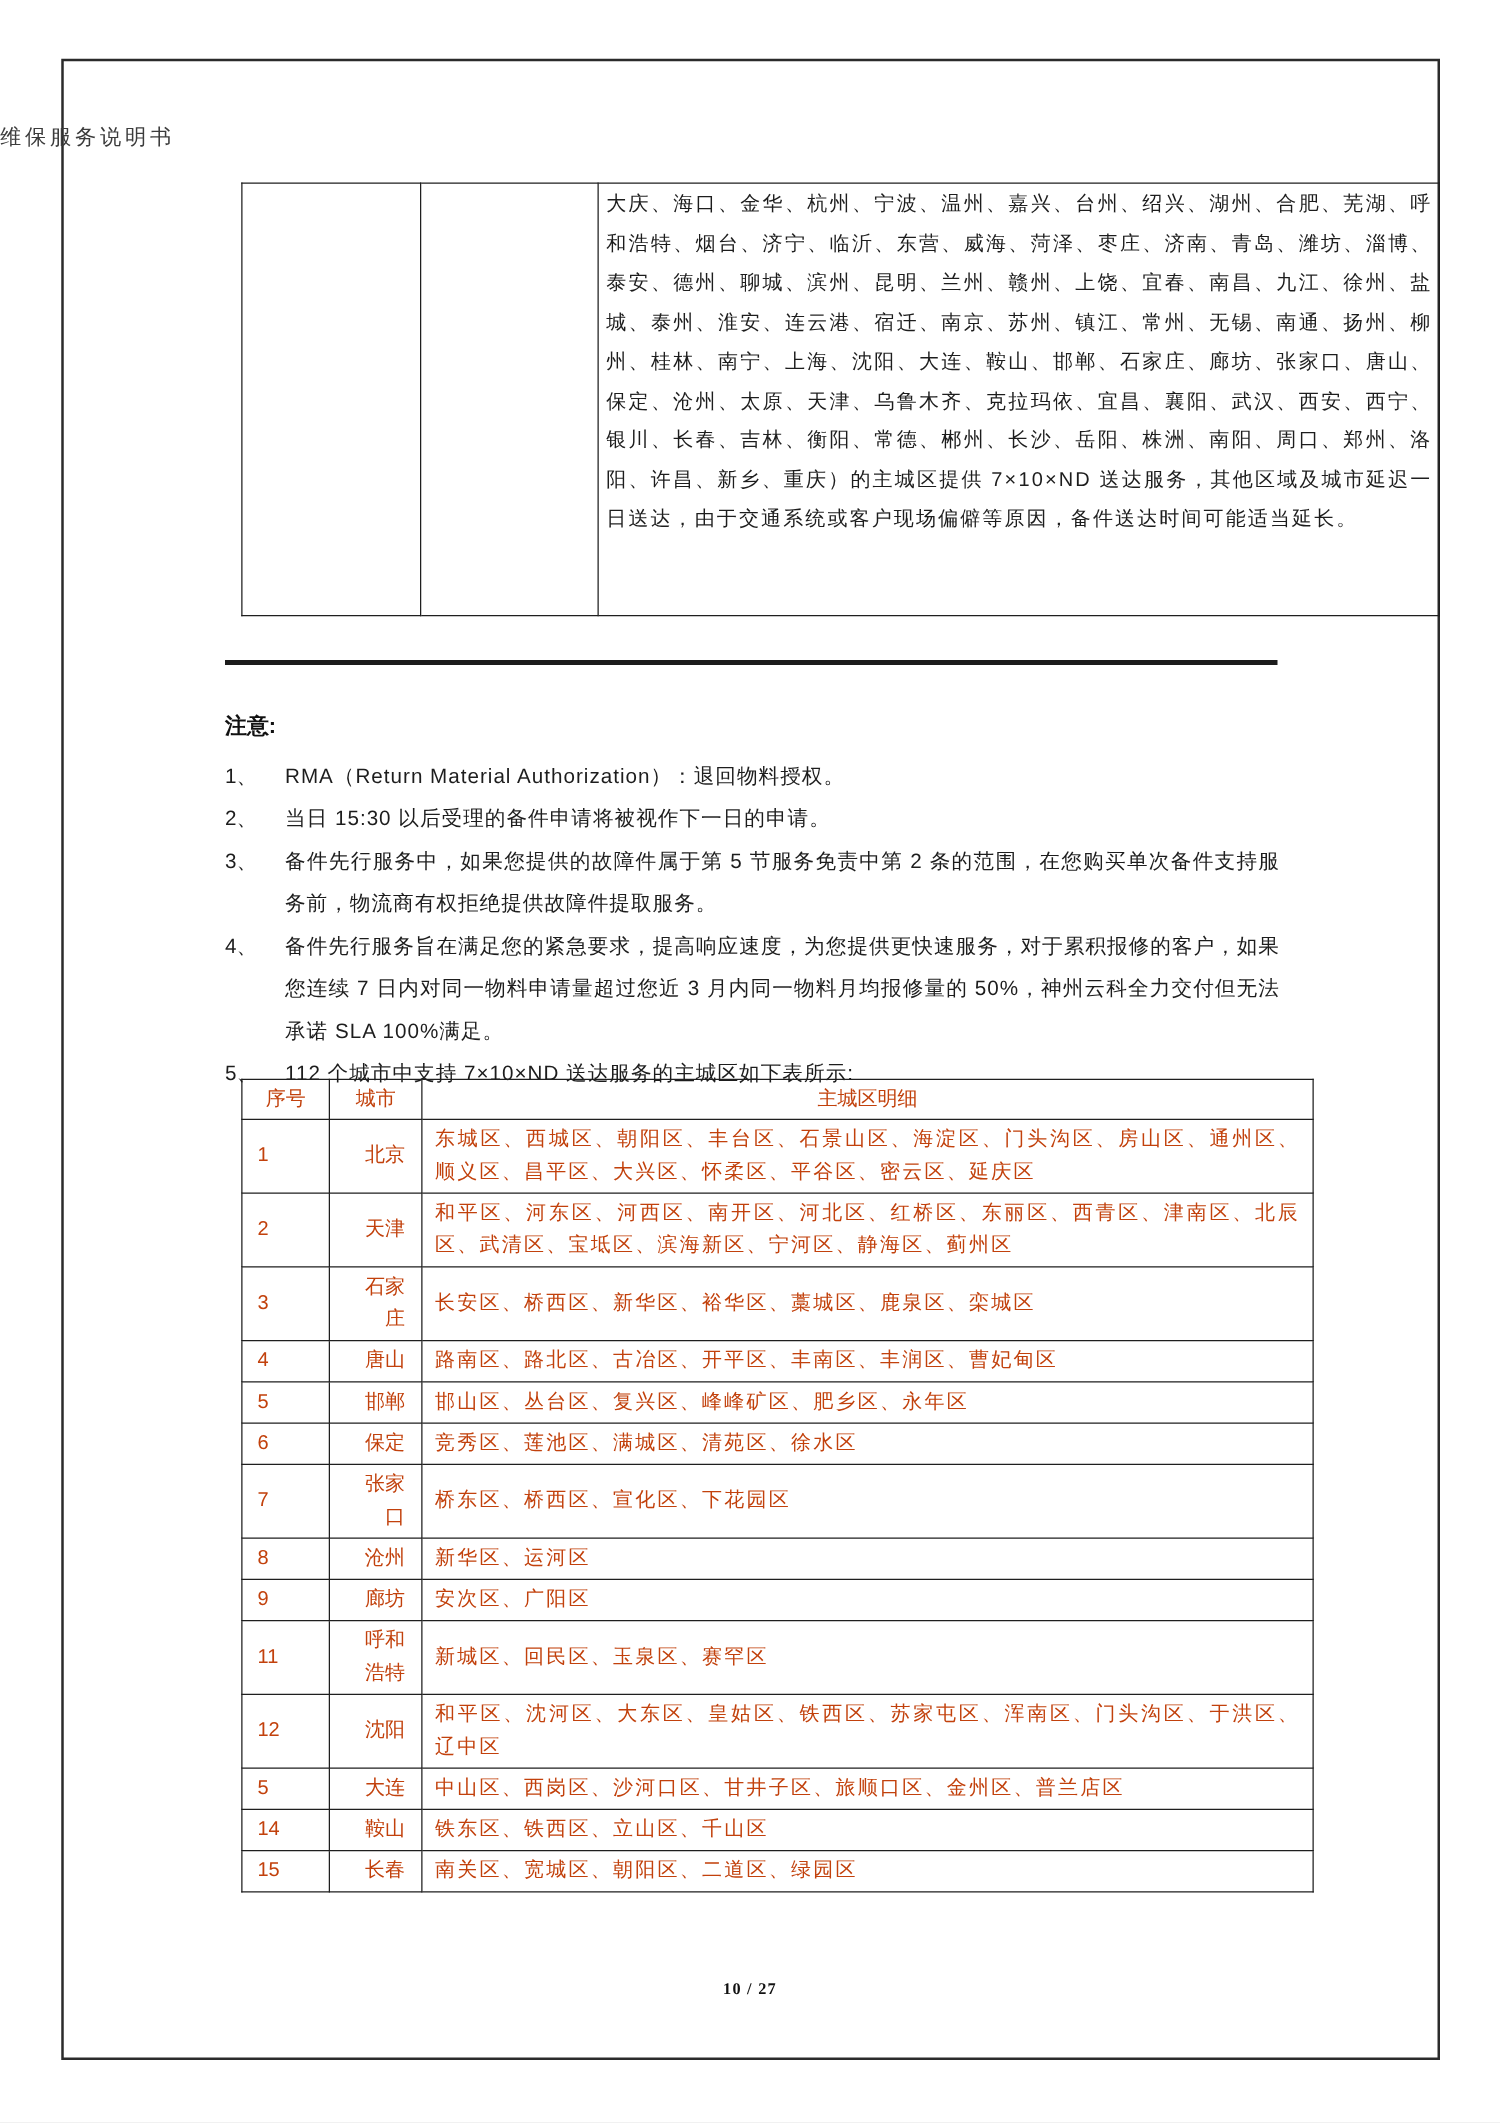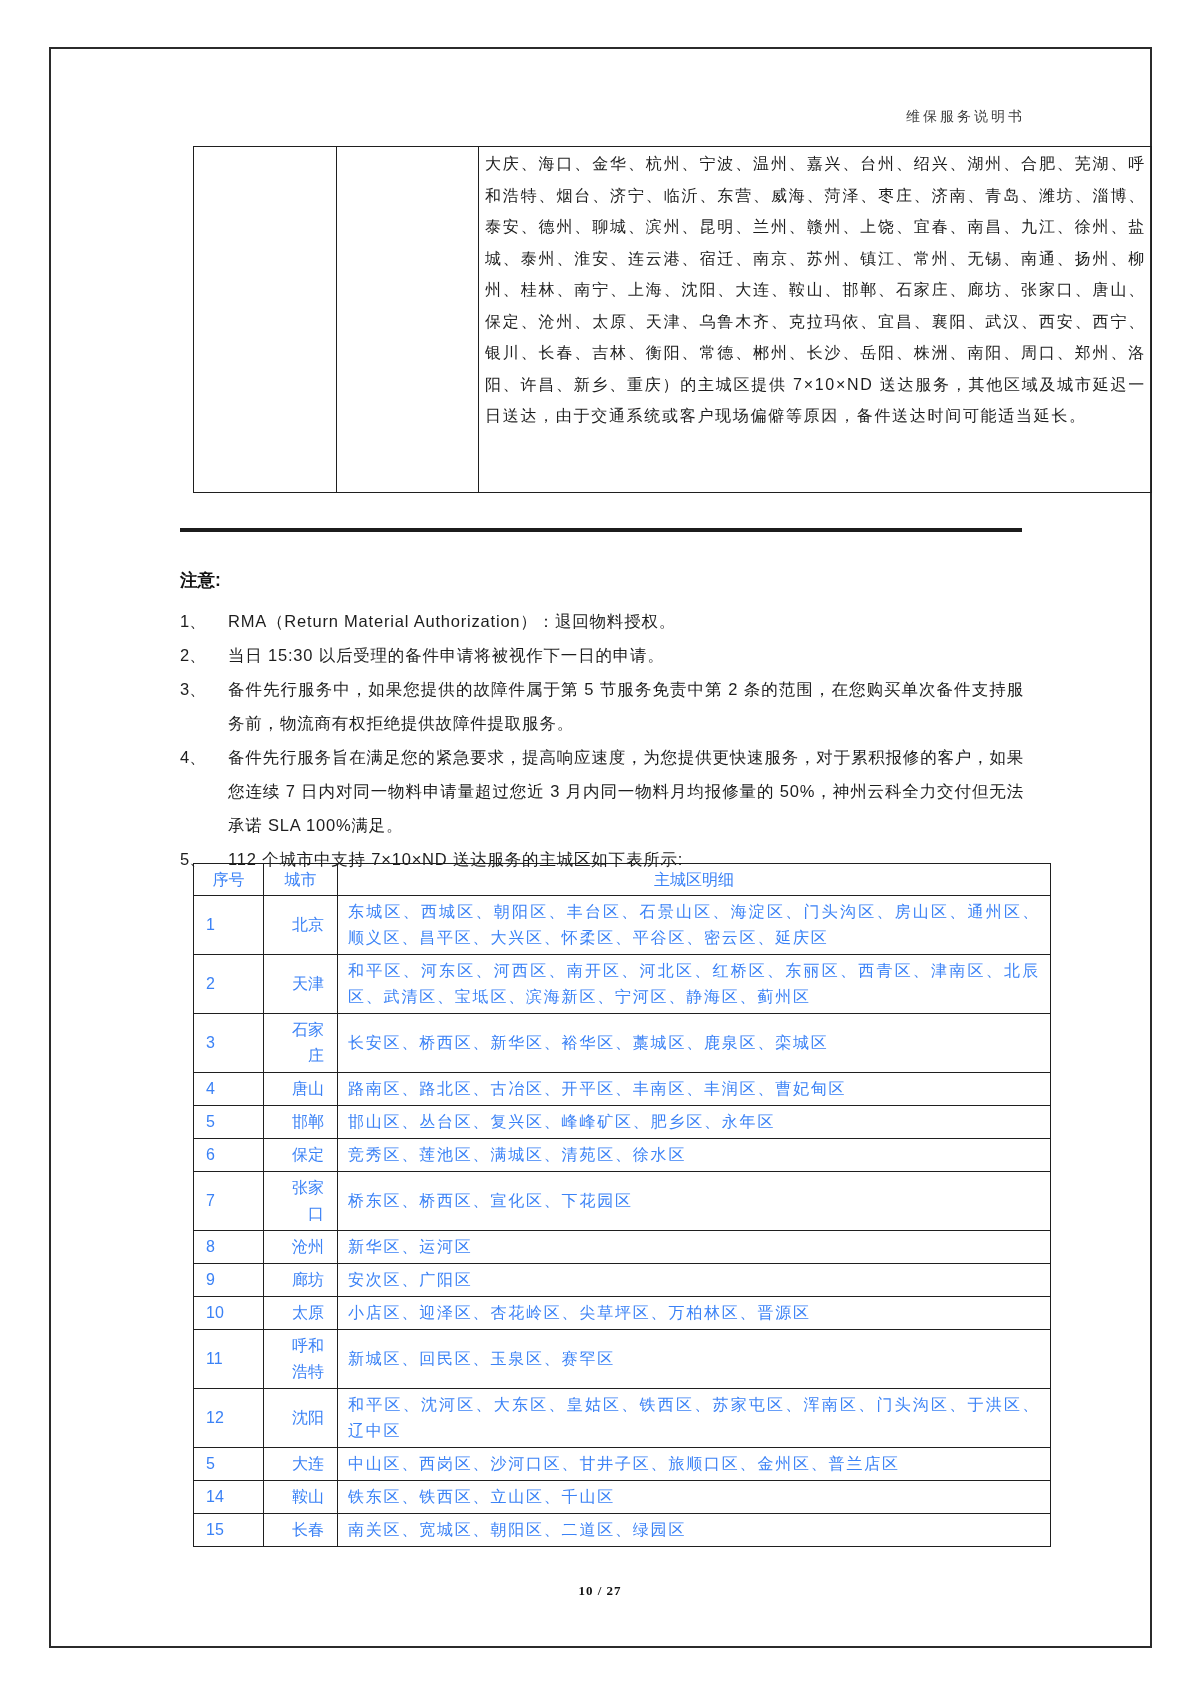--- a/index.html
+++ b/index.html
@@ -14,23 +14,23 @@
     margin:0 auto;
   }
   .page-frame {
     position:absolute;
     left:49px; top:47px;
     width:1103px; height:1601px;
     border:2px solid #2b2b2b;
   }
   .doc-title-row {
     position:absolute;
-    top:108px; left:0; right:175px;
-    text-align:right;
-    font-size:14px;
+    top:98px; left:0; right:175px;
+    text-align:left;
+    font-size:17px;
     letter-spacing:3px;
     color:#3c3c3c;
   }
   
   .top-table {
     position:absolute;
     left:193px; top:146px;
     width:844px;
     border-collapse:collapse;
     table-layout:fixed;
@@ -83,21 +83,21 @@
     letter-spacing:0.8px;
   }
   
   .city-table {
     position:absolute;
     left:193px; top:863px;
     width:857px;
     border-collapse:collapse;
     table-layout:fixed;
     font-size:16px;
-    color:#3b82f6;
+    color:#c2410c;
   }
   .city-table th, .city-table td {
     border:1.5px solid #1f1f1f;
     font-weight:normal;
     height:32px;
     line-height:26px;
     vertical-align:middle;
   }
   .city-table col.w-no   { width:70px; }
   .city-table col.w-city { width:74px; }
@@ -240,25 +240,20 @@
           <td class="city">沧州</td>
           <td class="districts">新华区、运河区</td>
         </tr>
 
         <tr>
           <td class="no">9</td>
           <td class="city">廊坊</td>
           <td class="districts">安次区、广阳区</td>
         </tr>
 
-        <tr>
-          <td class="no">10</td>
-          <td class="city">太原</td>
-          <td class="districts">小店区、迎泽区、杏花岭区、尖草坪区、万柏林区、晋源区</td>
-        </tr>
 
         <tr>
           <td class="no">11</td>
           <td class="city">呼和浩特</td>
           <td class="districts">新城区、回民区、玉泉区、赛罕区</td>
         </tr>
 
         <tr>
           <td class="no">12</td>
           <td class="city">沈阳</td>

